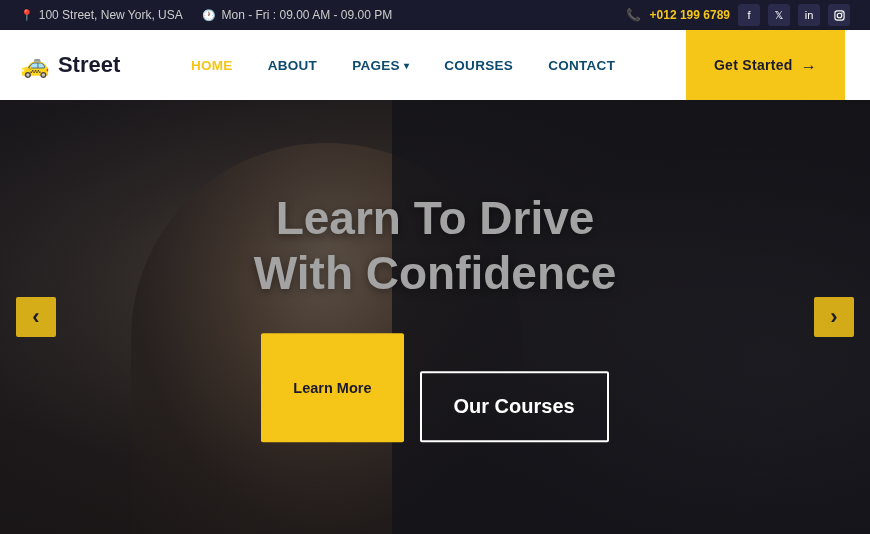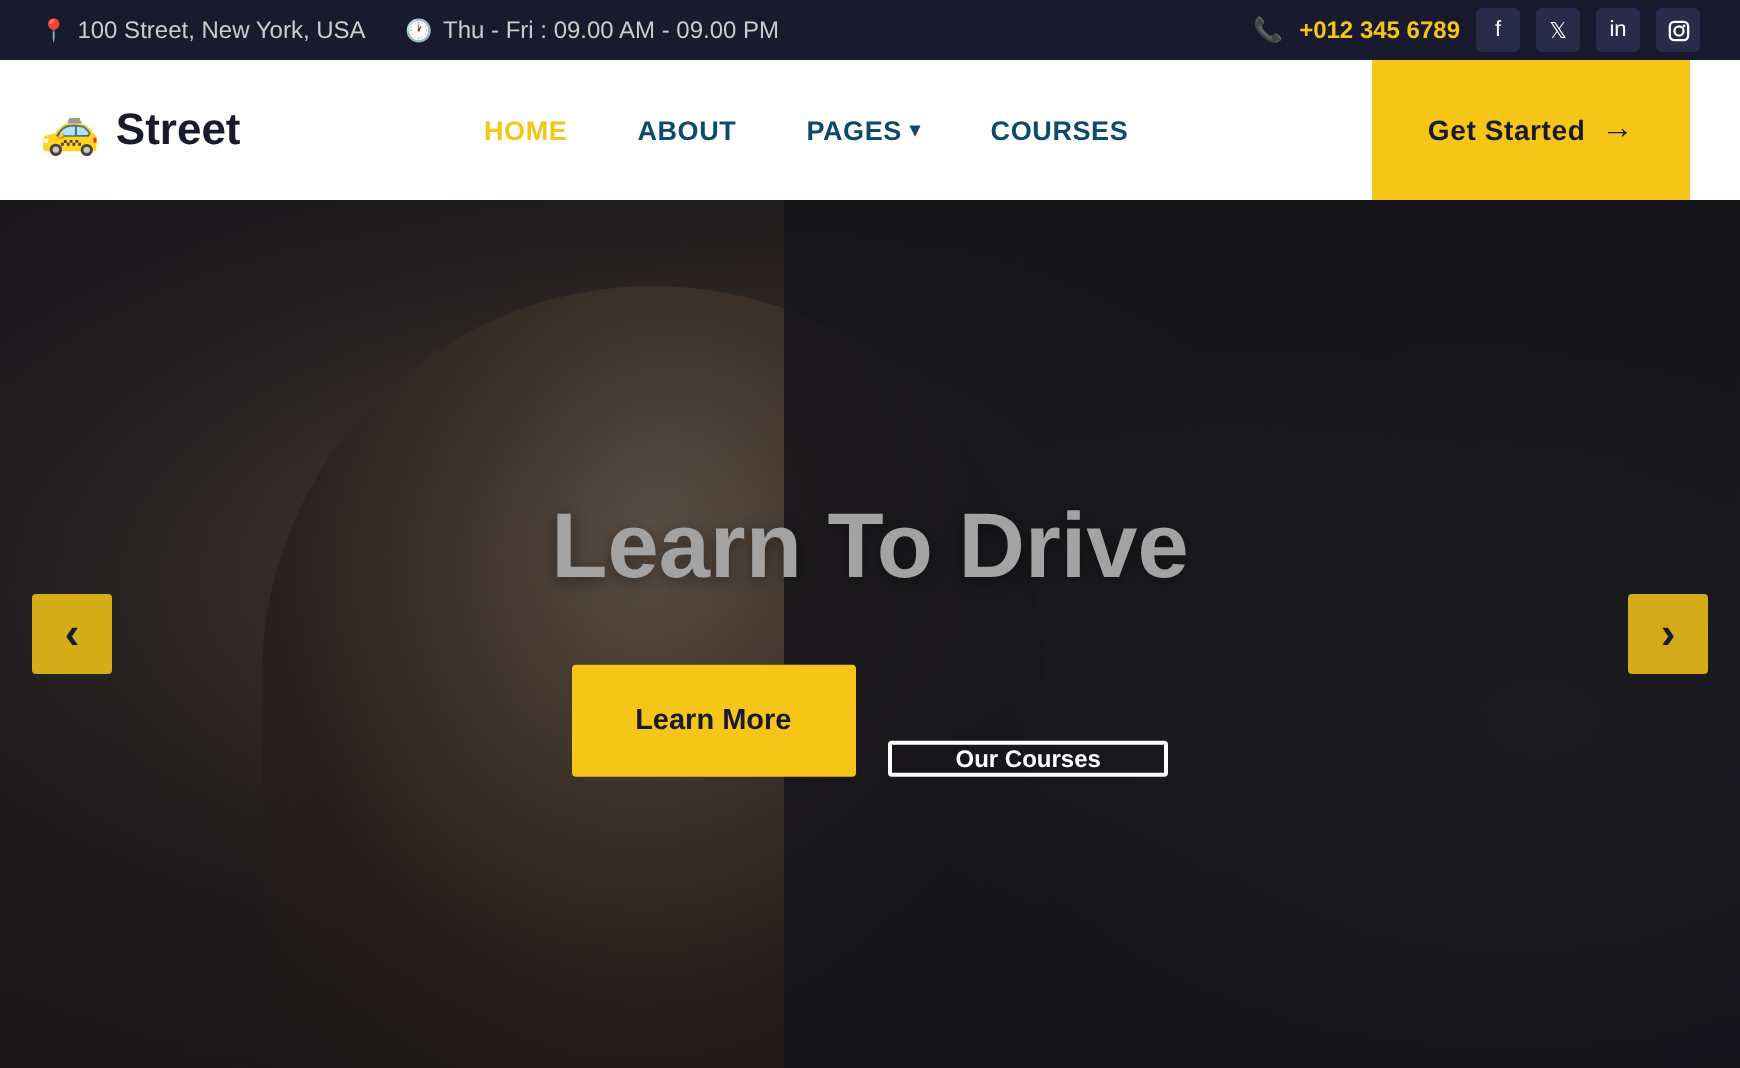--- a/index.html
+++ b/index.html
@@ -141,22 +141,22 @@
       padding: 14px 32px;
       font-size: 14.5px;
       font-weight: 700;
       cursor: pointer;
       border-radius: 2px;
     }
     .btn-secondary {
       background: transparent;
       color: #fff;
       border: 2px solid #fff;
-      padding: 0 32px;
-      font-size: 12px;
+      padding: 22px 32px;
+      font-size: 20px;
       font-weight: 700;
       cursor: pointer;
       border-radius: 2px;
       margin-top: 38px;
     }
 
     
     .slider-arrow {
       position: absolute;
       top: 50%;
@@ -179,26 +179,26 @@
 <body>
 
 <div class="top-bar">
   <div class="top-bar-left">
     <div class="top-bar-item">
       <span class="icon">📍</span>
       <span>100 Street, New York, USA</span>
     </div>
     <div class="top-bar-item">
       <span class="icon">🕐</span>
-      <span>Thu - Fri : 09.00 AM - 09.00 PM</span>
+      <span>Mon - Fri : 09.00 AM - 09.00 PM</span>
     </div>
   </div>
   <div class="top-bar-right">
     <span class="icon" style="color:#f5c518;">📞</span>
-    <span style="color:#f5c518; font-weight:600;">+012 345 6789</span>
+    <span style="color:#f5c518; font-weight:600;">+012 199 6789</span>
     <div class="social-icon">f</div>
     <div class="social-icon">𝕏</div>
     <div class="social-icon">in</div>
     <div class="social-icon">
       <svg width="11" height="11" viewBox="0 0 24 24" fill="white">
         <rect x="2" y="2" width="20" height="20" rx="5" ry="5" fill="none" stroke="white" stroke-width="2.5"></rect>
         <circle cx="12" cy="12" r="5" fill="none" stroke="white" stroke-width="2.5"></circle>
         <circle cx="17.5" cy="6.5" r="1.5" fill="white"></circle>
       </svg>
     </div>
@@ -217,38 +217,42 @@
     <a class="nav-item" href="#">
       <span>ABOUT</span>
     </a>
     <a class="nav-item" href="#">
       <span>PAGES</span>
       <span class="chevron">▾</span>
     </a>
     <a class="nav-item" href="#">
       <span>COURSES</span>
     </a>
+    <a class="nav-item" href="#">
+      <span>CONTACT</span>
+    </a>
   </nav>
   <button class="get-started-btn">
     <span>Get Started</span>
     <span class="btn-arrow">→</span>
   </button>
 </header>
 
 <section class="hero">
   <div class="hero-photo"></div>
   <div class="hero-bg"></div>
 
   <button class="slider-arrow left">
     <span style="font-size:22px; line-height:1;">‹</span>
   </button>
 
   <div class="hero-content">
     <h1 class="hero-title">
       <span>Learn To Drive</span><br>
+      <span>With Confidence</span>
     </h1>
     <div class="hero-buttons">
       <button class="btn-primary">
         <span>Learn More</span>
       </button>
       <button class="btn-secondary">
         <span>Our Courses</span>
       </button>
     </div>
   </div>

